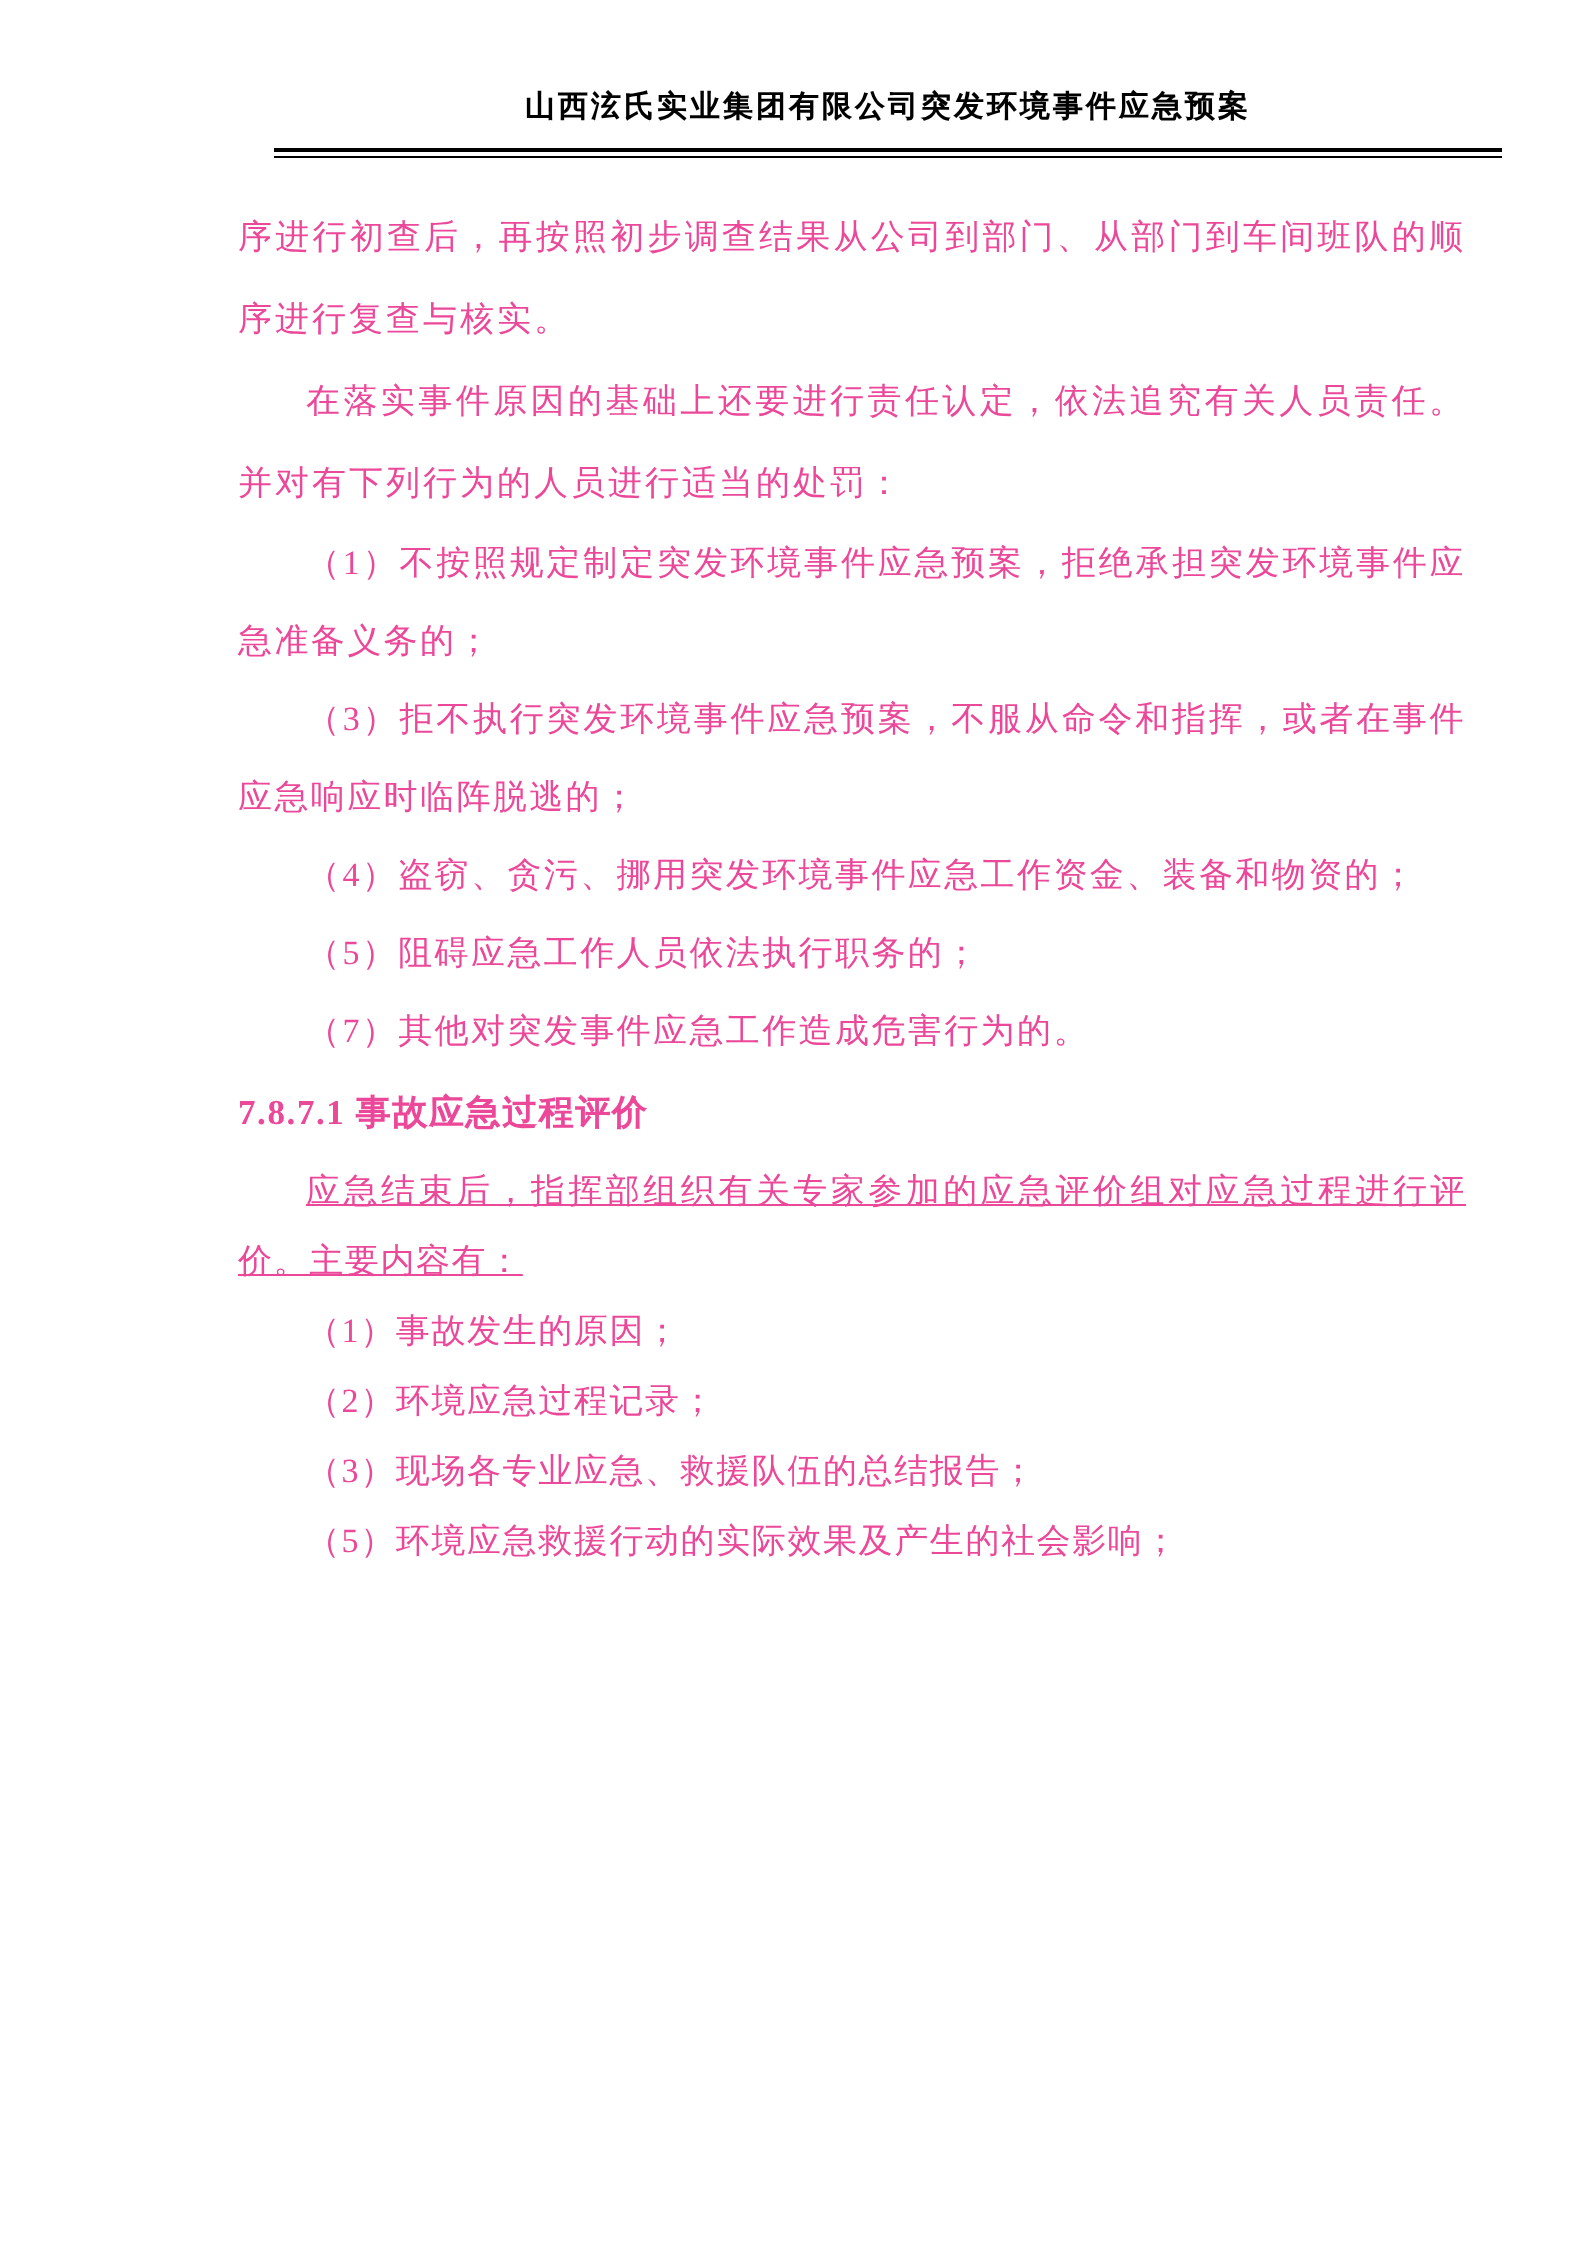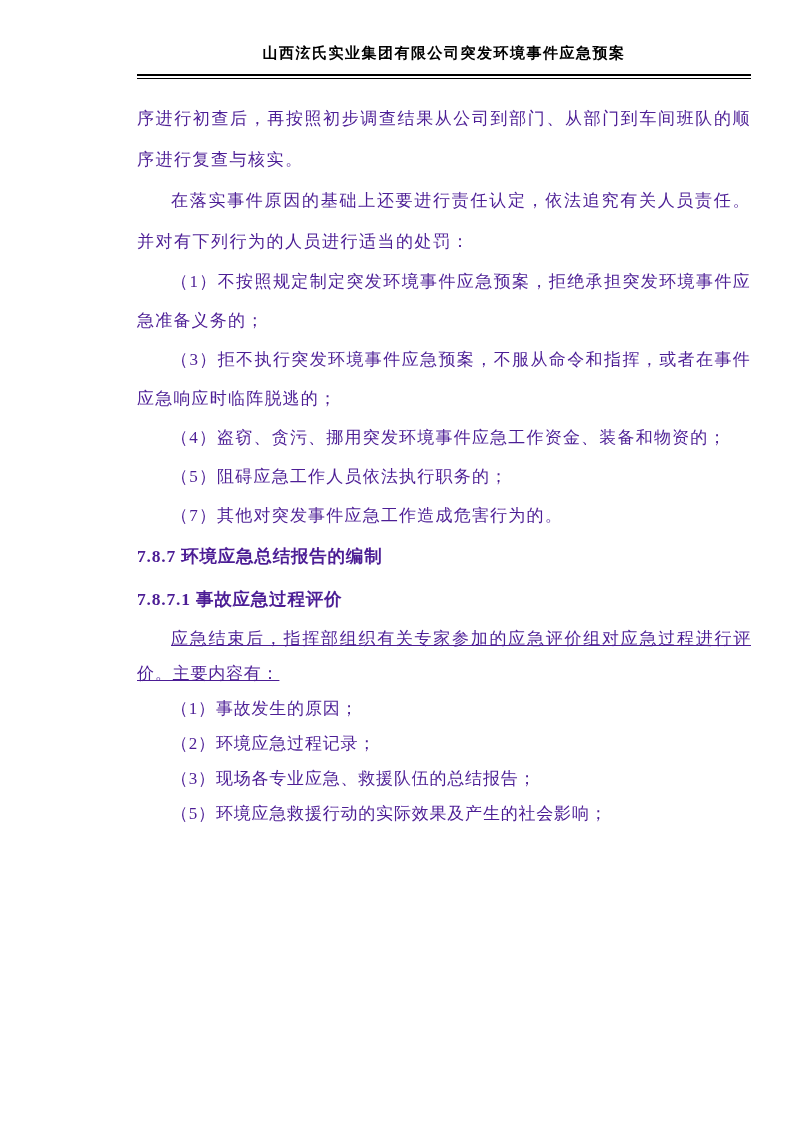--- a/index.html
+++ b/index.html
@@ -34,25 +34,25 @@
     top: 74px;
     left: 90px;
     width: 614px;
     height: 2px;
     border-top: 2.5px solid #000000;
     border-bottom: 1px solid #000000;
   }
   .content {
     position: absolute;
     top: 98px;
-    left: 90px;
+    left: 72px;
     width: 614px;
     font-size: 17px;
     text-align: justify;
-    color: #4c1d95;
+    color: #ec4899;
   }
   .content p { margin: 0; }
   .cont {
     line-height: 41px;
     text-indent: 0;
     letter-spacing: 1.5px;
   }
   .para {
     line-height: 41px;
     text-indent: 2em;
@@ -101,21 +101,20 @@
   <div class="header-rule"></div>
 
   <div class="content">
     <p class="cont">序进行初查后，再按照初步调查结果从公司到部门、从部门到车间班队的顺序进行复查与核实。</p>
     <p class="para">在落实事件原因的基础上还要进行责任认定，依法追究有关人员责任。并对有下列行为的人员进行适当的处罚：</p>
     <p class="list">（1）不按照规定制定突发环境事件应急预案，拒绝承担突发环境事件应急准备义务的；</p>
     <p class="list">（3）拒不执行突发环境事件应急预案，不服从命令和指挥，或者在事件应急响应时临阵脱逃的；</p>
     <p class="list">（4）盗窃、贪污、挪用突发环境事件应急工作资金、装备和物资的；</p>
     <p class="list">（5）阻碍应急工作人员依法执行职务的；</p>
     <p class="list">（7）其他对突发事件应急工作造成危害行为的。</p>
-    <p class="h-sub">7.8.7 环境应急总结报告的编制</p>
     <p class="h-sub">7.8.7.1 事故应急过程评价</p>
     <p class="para-b">应急结束后，指挥部组织有关专家参加的应急评价组对应急过程进行评价。主要内容有：</p>
     <p class="list-b">（1）事故发生的原因；</p>
     <p class="list-b">（2）环境应急过程记录；</p>
     <p class="list-b">（3）现场各专业应急、救援队伍的总结报告；</p>
     <p class="list-b">（5）环境应急救援行动的实际效果及产生的社会影响；</p>
   </div>
 
   <div class="page-number">73</div>
 

